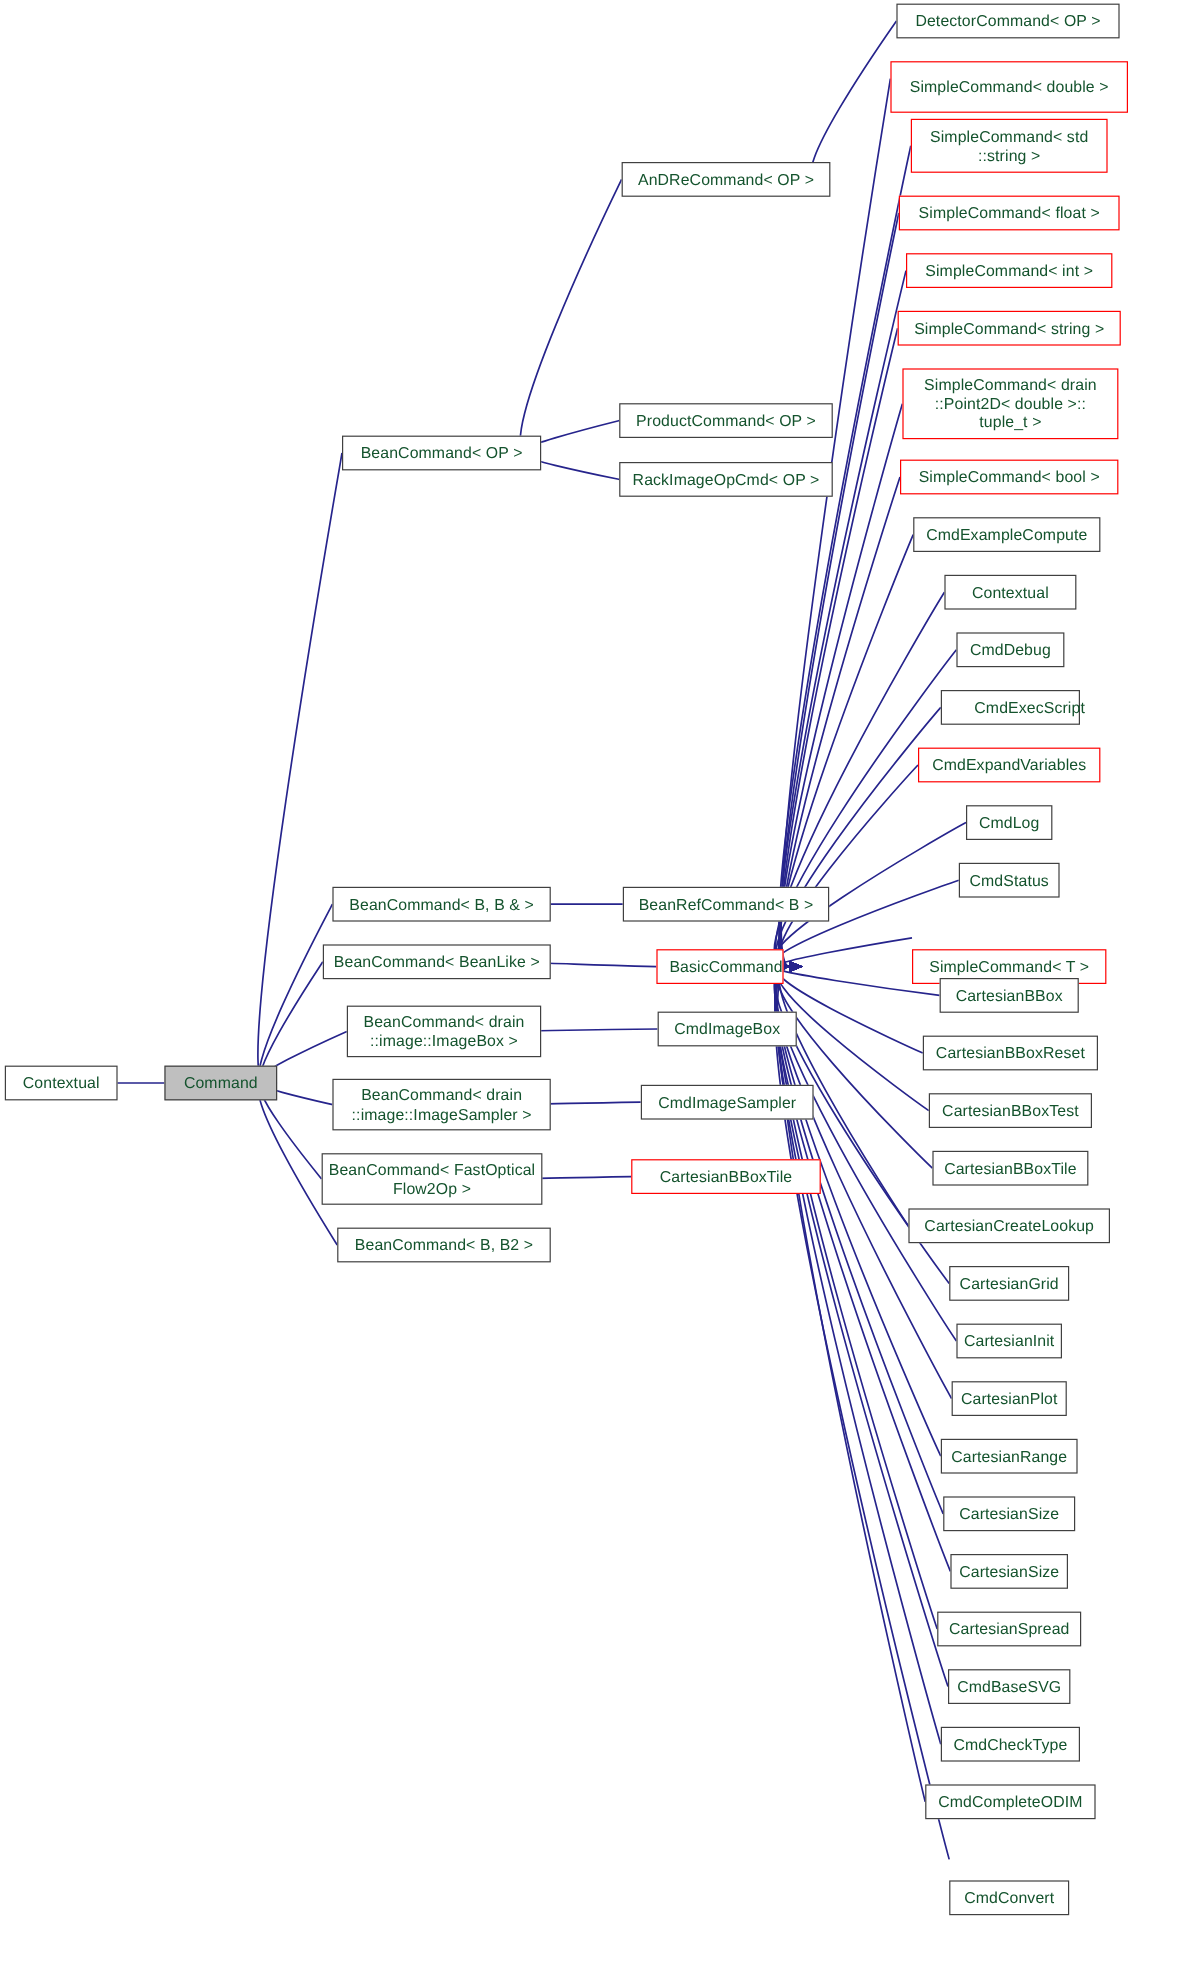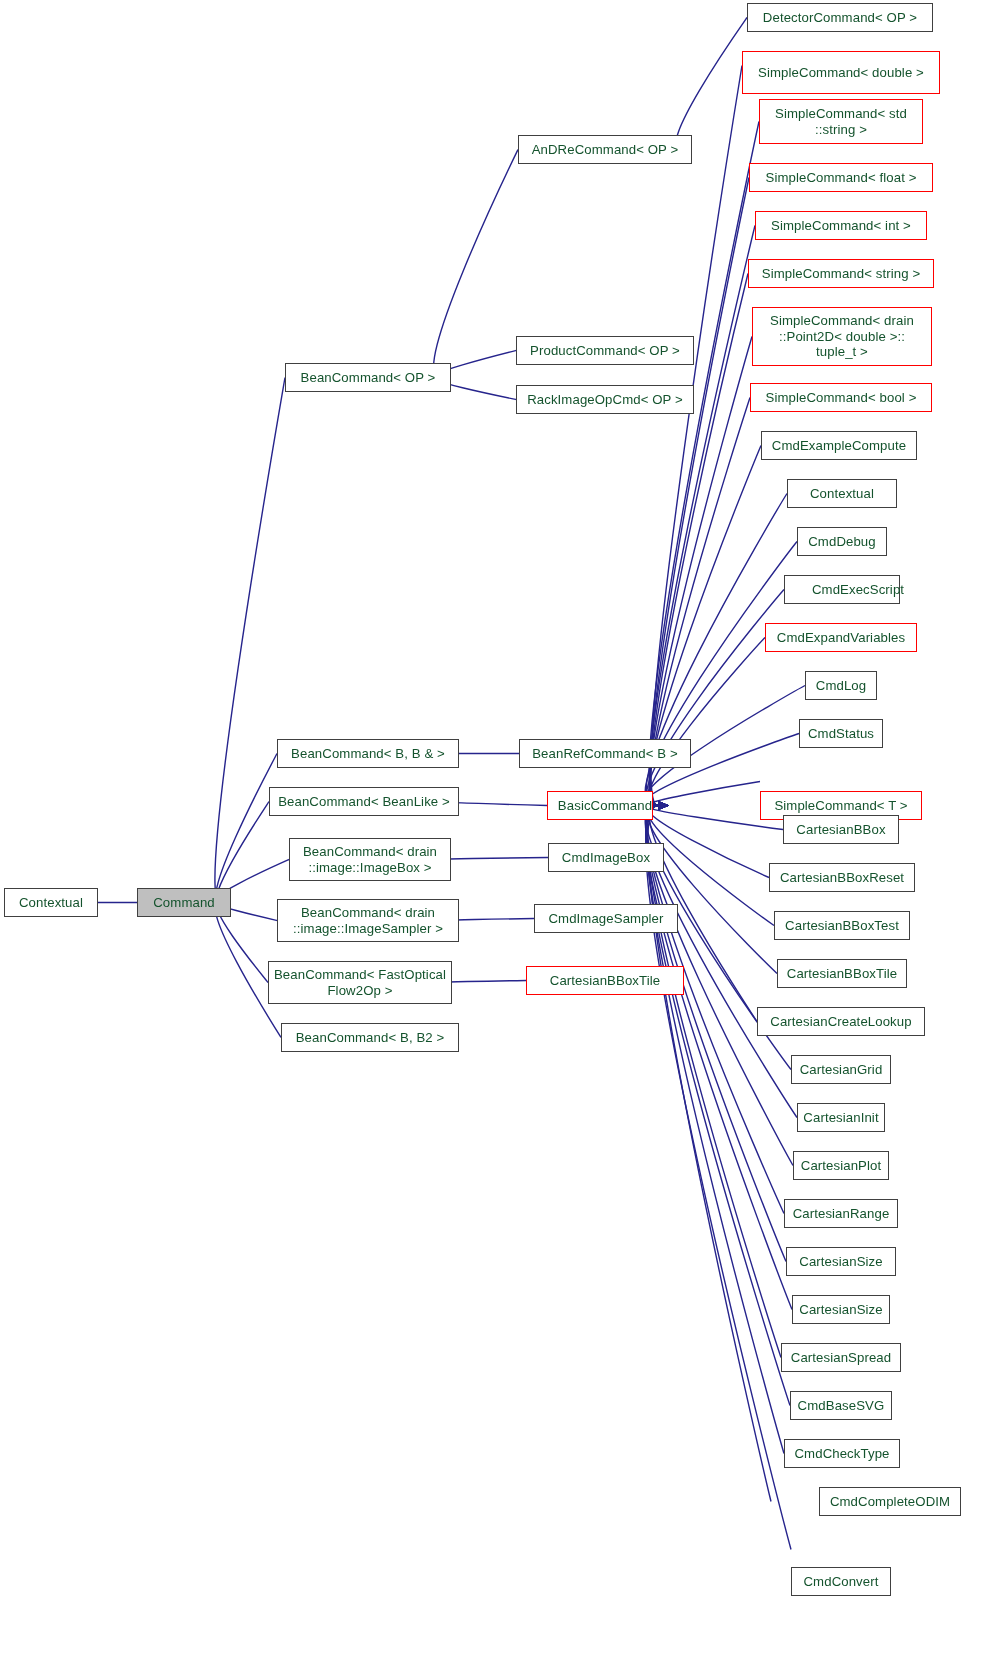--- a/index.html
+++ b/index.html
@@ -198,16 +198,16 @@
       <div class="node" style="left: 757px; top: 1007px; width: 168px; height: 29px;">CartesianCreateLookup</div>
       <div class="node" style="left: 791px; top: 1055px; width: 100px; height: 29px;">CartesianGrid</div>
       <div class="node" style="left: 797px; top: 1103px; width: 88px; height: 29px;">CartesianInit</div>
       <div class="node" style="left: 793px; top: 1151px; width: 96px; height: 29px;">CartesianPlot</div>
       <div class="node" style="left: 784px; top: 1199px; width: 114px; height: 29px;">CartesianRange</div>
       <div class="node" style="left: 786px; top: 1247px; width: 110px; height: 29px;">CartesianSize</div>
       <div class="node" style="left: 792px; top: 1295px; width: 98px; height: 29px;">CartesianSize</div>
       <div class="node" style="left: 781px; top: 1343px; width: 120px; height: 29px;">CartesianSpread</div>
       <div class="node" style="left: 790px; top: 1391px; width: 102px; height: 29px;">CmdBaseSVG</div>
       <div class="node" style="left: 784px; top: 1439px; width: 116px; height: 29px;">CmdCheckType</div>
-      <div class="node" style="left: 771px; top: 1487px; width: 142px; height: 29px; margin-left: 48px;">CmdCompleteODIM</div>
+      <div class="node" style="left: 771px; top: 1487px; width: 142px; height: 29px;">CmdCompleteODIM</div>
       <div class="node" style="left: 791px; top: 1535px; width: 100px; height: 29px; margin-top: 32px;">CmdConvert</div>
     </div>
 </div>
 
 </body></html>

